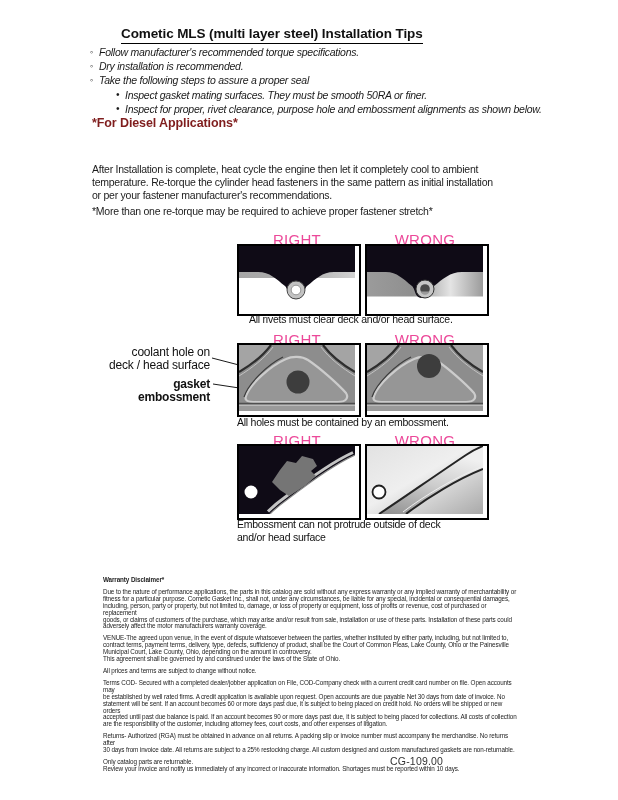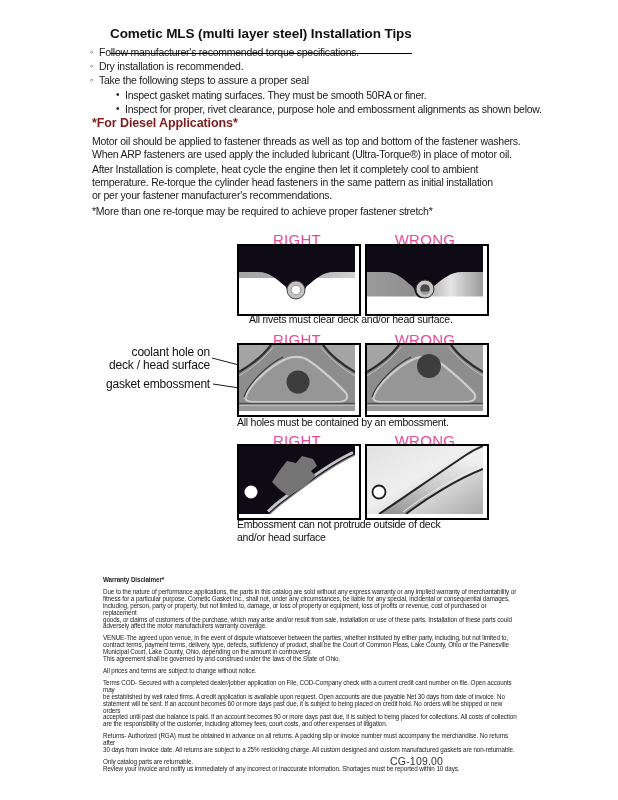--- a/index.html
+++ b/index.html
@@ -2,25 +2,25 @@
 <html><head>
 <meta charset="utf-8">
 <style>
   html,body{margin:0;padding:0;background:#ffffff;}
   .page{
     position:relative;width:618px;height:800px;background:#ffffff;
     font-family:"Liberation Sans","DejaVu Sans",sans-serif;color:#1a1a1a;overflow:hidden;
   }
   .abs{position:absolute;}
   .title{
-    left:110px;top:26px;font-size:13.5px;font-weight:bold;letter-spacing:-0.1px;
-    border-bottom:1.6px solid #000;padding-bottom:12px;white-space:nowrap;color:#111;
+    left:121px;top:26px;font-size:13.5px;font-weight:bold;letter-spacing:-0.1px;
+    border-bottom:1.6px solid #000;padding-bottom:2px;white-space:nowrap;color:#111;
   }
   .tips{left:90px;top:46px;width:470px;}
-  .tip-row{line-height:13.9px;font-size:10.5px;letter-spacing:-0.25px;white-space:nowrap;}
+  .tip-row{line-height:13.9px;font-size:10.5px;letter-spacing:-0.25px;white-space:nowrap;font-style:italic;}
   .tip-row.sub{padding-left:26px;}
   .marker{display:inline-block;width:9px;font-size:9px;vertical-align:1px;}
   .marker.filled{font-size:10px;vertical-align:0.5px;}
   .h2{left:92px;top:116px;font-size:12.5px;font-weight:bold;letter-spacing:-0.1px;color:#7f1d1d;}
   .body-p{
     font-size:10.5px;line-height:13.2px;letter-spacing:-0.25px;
     white-space:pre-line;width:460px;color:#1c1c1c;
   }
   .dlabel{width:120px;text-align:center;font-size:15px;letter-spacing:0.3px;color:#ec4899;}
   .dbox{width:120px;border:2px solid #000;background:#fff;font-size:0;line-height:0;}
@@ -41,22 +41,20 @@
 
   <div class="abs tips">
     <div class="tip-row"><span class="marker">◦</span><span>Follow manufacturer's recommended torque specifications.</span></div>
     <div class="tip-row"><span class="marker">◦</span><span>Dry installation is recommended.</span></div>
     <div class="tip-row"><span class="marker">◦</span><span>Take the following steps to assure a proper seal</span></div>
     <div class="tip-row sub"><span class="marker filled">•</span><span>Inspect gasket mating surfaces.  They must be smooth 50RA or finer.</span></div>
     <div class="tip-row sub"><span class="marker filled">•</span><span>Inspect for proper, rivet clearance, purpose hole and embossment alignments as shown below.</span></div>
   </div>
 
   <div class="abs h2">*For Diesel Applications*</div>
-  <div class="abs body-p" style="left:92px;top:135px;">Motor oil should be applied to fastener threads as well as top and bottom of the fastener washers.
-When ARP fasteners are used apply the included lubricant (Ultra-Torque®) in place of motor oil.</div>
   <div class="abs body-p" style="left:92px;top:163px;">After Installation is complete, heat cycle the engine then let it completely cool to ambient
 temperature. Re-torque the cylinder head fasteners in the same pattern as initial installation
 or per your fastener manufacturer's recommendations.</div>
   <div class="abs body-p" style="left:92px;top:205px;">*More than one re-torque may be required to achieve proper fastener stretch*</div>
 
   <div class="abs dlabel" style="left:237px;top:231px;">RIGHT</div>
   <div class="abs dlabel" style="left:365px;top:231px;">WRONG</div>
 
   <div class="abs dbox" style="left:237px;top:244px;height:68px;">
     <svg width="116" height="64" viewBox="0 0 116 64">
@@ -94,21 +92,21 @@
   </div>
   <div class="abs caption" style="left:237px;top:313px;margin-left:12px;">All rivets must clear deck and/or head surface.</div>
 
   <div class="abs dlabel" style="left:237px;top:331px;">RIGHT</div>
   <div class="abs dlabel" style="left:365px;top:331px;">WRONG</div>
 
   <div class="abs callout" style="left:100px;top:346px;">
     <div>coolant hole on</div>
     <div>deck / head surface</div>
   </div>
-  <div class="abs callout" style="left:100px;top:378px;">
+  <div class="abs callout" style="left:100px;top:378px;font-weight:bold;">
     <div>gasket embossment</div>
   </div>
   <svg class="abs" style="left:205px;top:344px;" width="100" height="56" viewBox="0 0 100 56">
     <line x1="7" y1="14" x2="84" y2="34" stroke="#1a1a1a" stroke-width="1"></line>
     <line x1="8" y1="40" x2="54" y2="47" stroke="#1a1a1a" stroke-width="1"></line>
   </svg>
 
   <div class="abs dbox" style="left:237px;top:343px;height:70px;">
     <svg width="116" height="66" viewBox="0 0 116 66">
       <rect width="116" height="66" fill="#8d8d8d"></rect>

